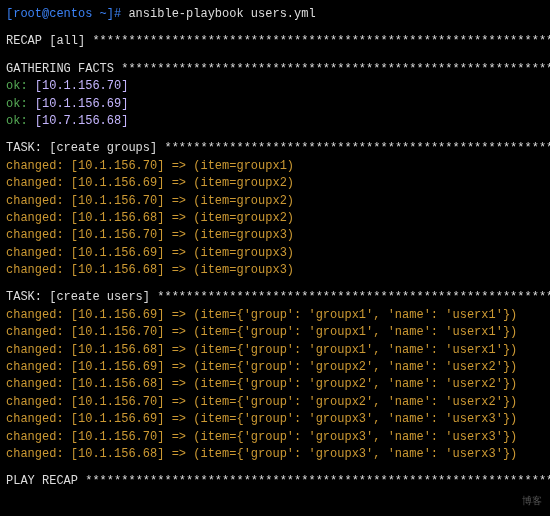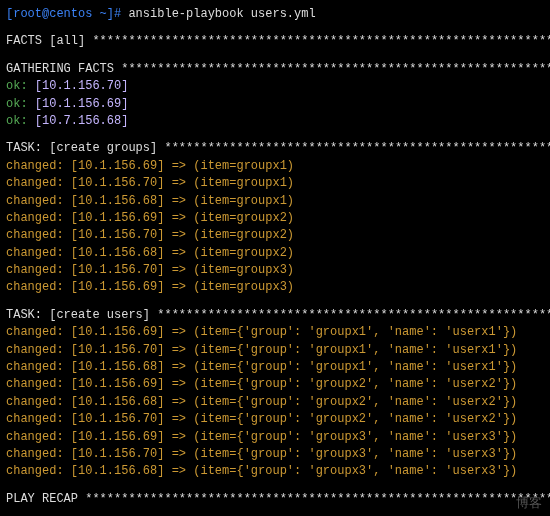--- a/index.html
+++ b/index.html
@@ -13,47 +13,46 @@
       width: 550px;
       box-sizing: border-box;
     }
     .line { white-space: pre; }
     .green { color: #5a5; text-align: center; }
     .dgreen { color: #c4b5fd; text-align: right; }
     .yellow { color: #cc9933; }
     .white { color: #ddd; text-align: center; }
     .prompt { color: #3b82f6; }
     .section { margin-top: 10px; }
-    .watermark { color: #555; position: absolute; right: 8px; top: 495px; font-size: 13px;}
+    .watermark { color: #555; position: absolute; right: 8px; top: 495px; font-size: 10px;}
   </style>
 </head>
 <body>
 
 <div>
   <div class="line"><span class="prompt">[root@centos ~]# </span><span class="white">ansible-playbook users.yml</span></div>
 
-  <div class="line section"><span class="white">FACTS [all] </span><span class="white">*******************************************************************</span></div>
+  <div class="line section"><span class="white">RECAP [all] </span><span class="white">*******************************************************************</span></div>
 
   <div class="line section"><span class="white">GATHERING FACTS </span><span class="white">**************************************************************</span></div>
   <div id="facts-block">
       <div class="line"><span class="green">ok:</span> <span class="dgreen">[10.1.156.70]</span></div>
       <div class="line"><span class="green">ok:</span> <span class="dgreen">[10.1.156.69]</span></div>
       <div class="line"><span class="green">ok:</span> <span class="dgreen">[10.7.156.68]</span></div>
     </div>
 
   <div class="line section"><span class="white">TASK: [create groups] </span><span class="white">********************************************************</span></div>
   <div id="task1-block">
-      <div class="line"><span class="yellow">changed: [10.1.156.69] =&gt; (item=groupx1)</span></div>
       <div class="line"><span class="yellow">changed: [10.1.156.70] =&gt; (item=groupx1)</span></div>
-      <div class="line"><span class="yellow">changed: [10.1.156.68] =&gt; (item=groupx1)</span></div>
       <div class="line"><span class="yellow">changed: [10.1.156.69] =&gt; (item=groupx2)</span></div>
       <div class="line"><span class="yellow">changed: [10.1.156.70] =&gt; (item=groupx2)</span></div>
       <div class="line"><span class="yellow">changed: [10.1.156.68] =&gt; (item=groupx2)</span></div>
       <div class="line"><span class="yellow">changed: [10.1.156.70] =&gt; (item=groupx3)</span></div>
       <div class="line"><span class="yellow">changed: [10.1.156.69] =&gt; (item=groupx3)</span></div>
+      <div class="line"><span class="yellow">changed: [10.1.156.68] =&gt; (item=groupx3)</span></div>
     </div>
 
   <div class="line section"><span class="white">TASK: [create users] </span><span class="white">*********************************************************</span></div>
   <div id="task2-block">
       <div class="line"><span class="yellow">changed: [10.1.156.69] =&gt; (item={'group': 'groupx1', 'name': 'userx1'})</span></div>
       <div class="line"><span class="yellow">changed: [10.1.156.70] =&gt; (item={'group': 'groupx1', 'name': 'userx1'})</span></div>
       <div class="line"><span class="yellow">changed: [10.1.156.68] =&gt; (item={'group': 'groupx1', 'name': 'userx1'})</span></div>
       <div class="line"><span class="yellow">changed: [10.1.156.69] =&gt; (item={'group': 'groupx2', 'name': 'userx2'})</span></div>
       <div class="line"><span class="yellow">changed: [10.1.156.68] =&gt; (item={'group': 'groupx2', 'name': 'userx2'})</span></div>
       <div class="line"><span class="yellow">changed: [10.1.156.70] =&gt; (item={'group': 'groupx2', 'name': 'userx2'})</span></div>

